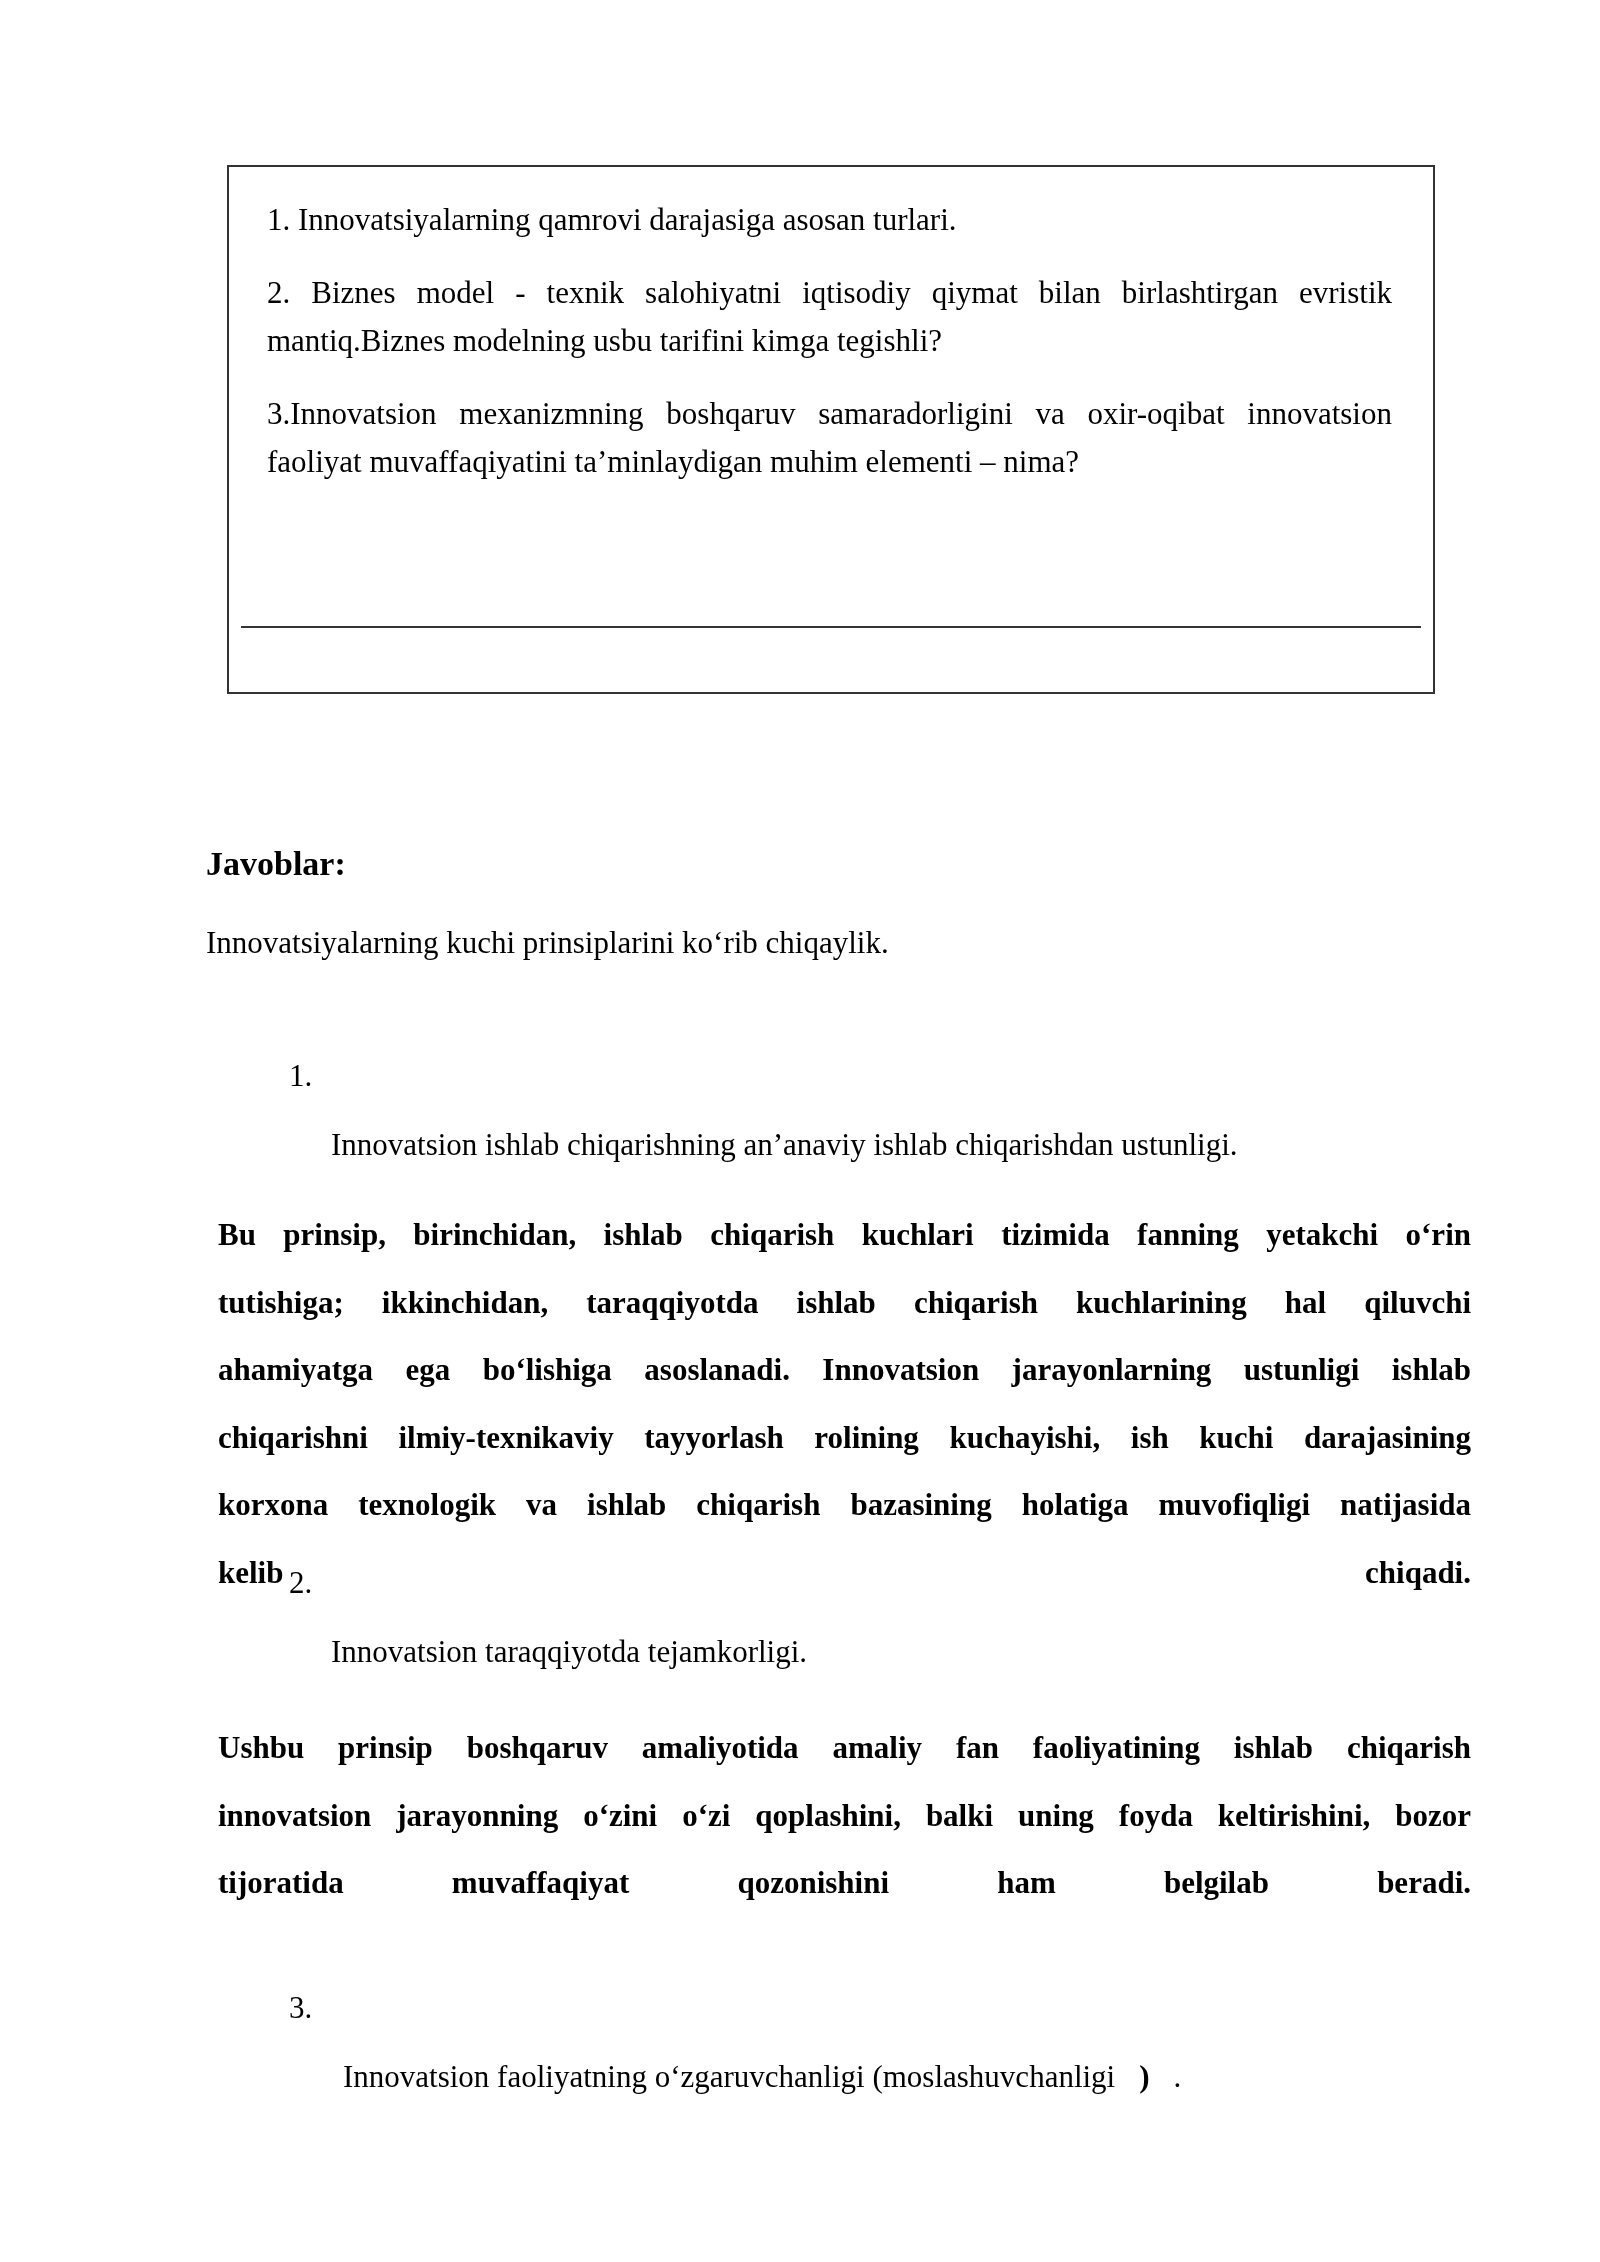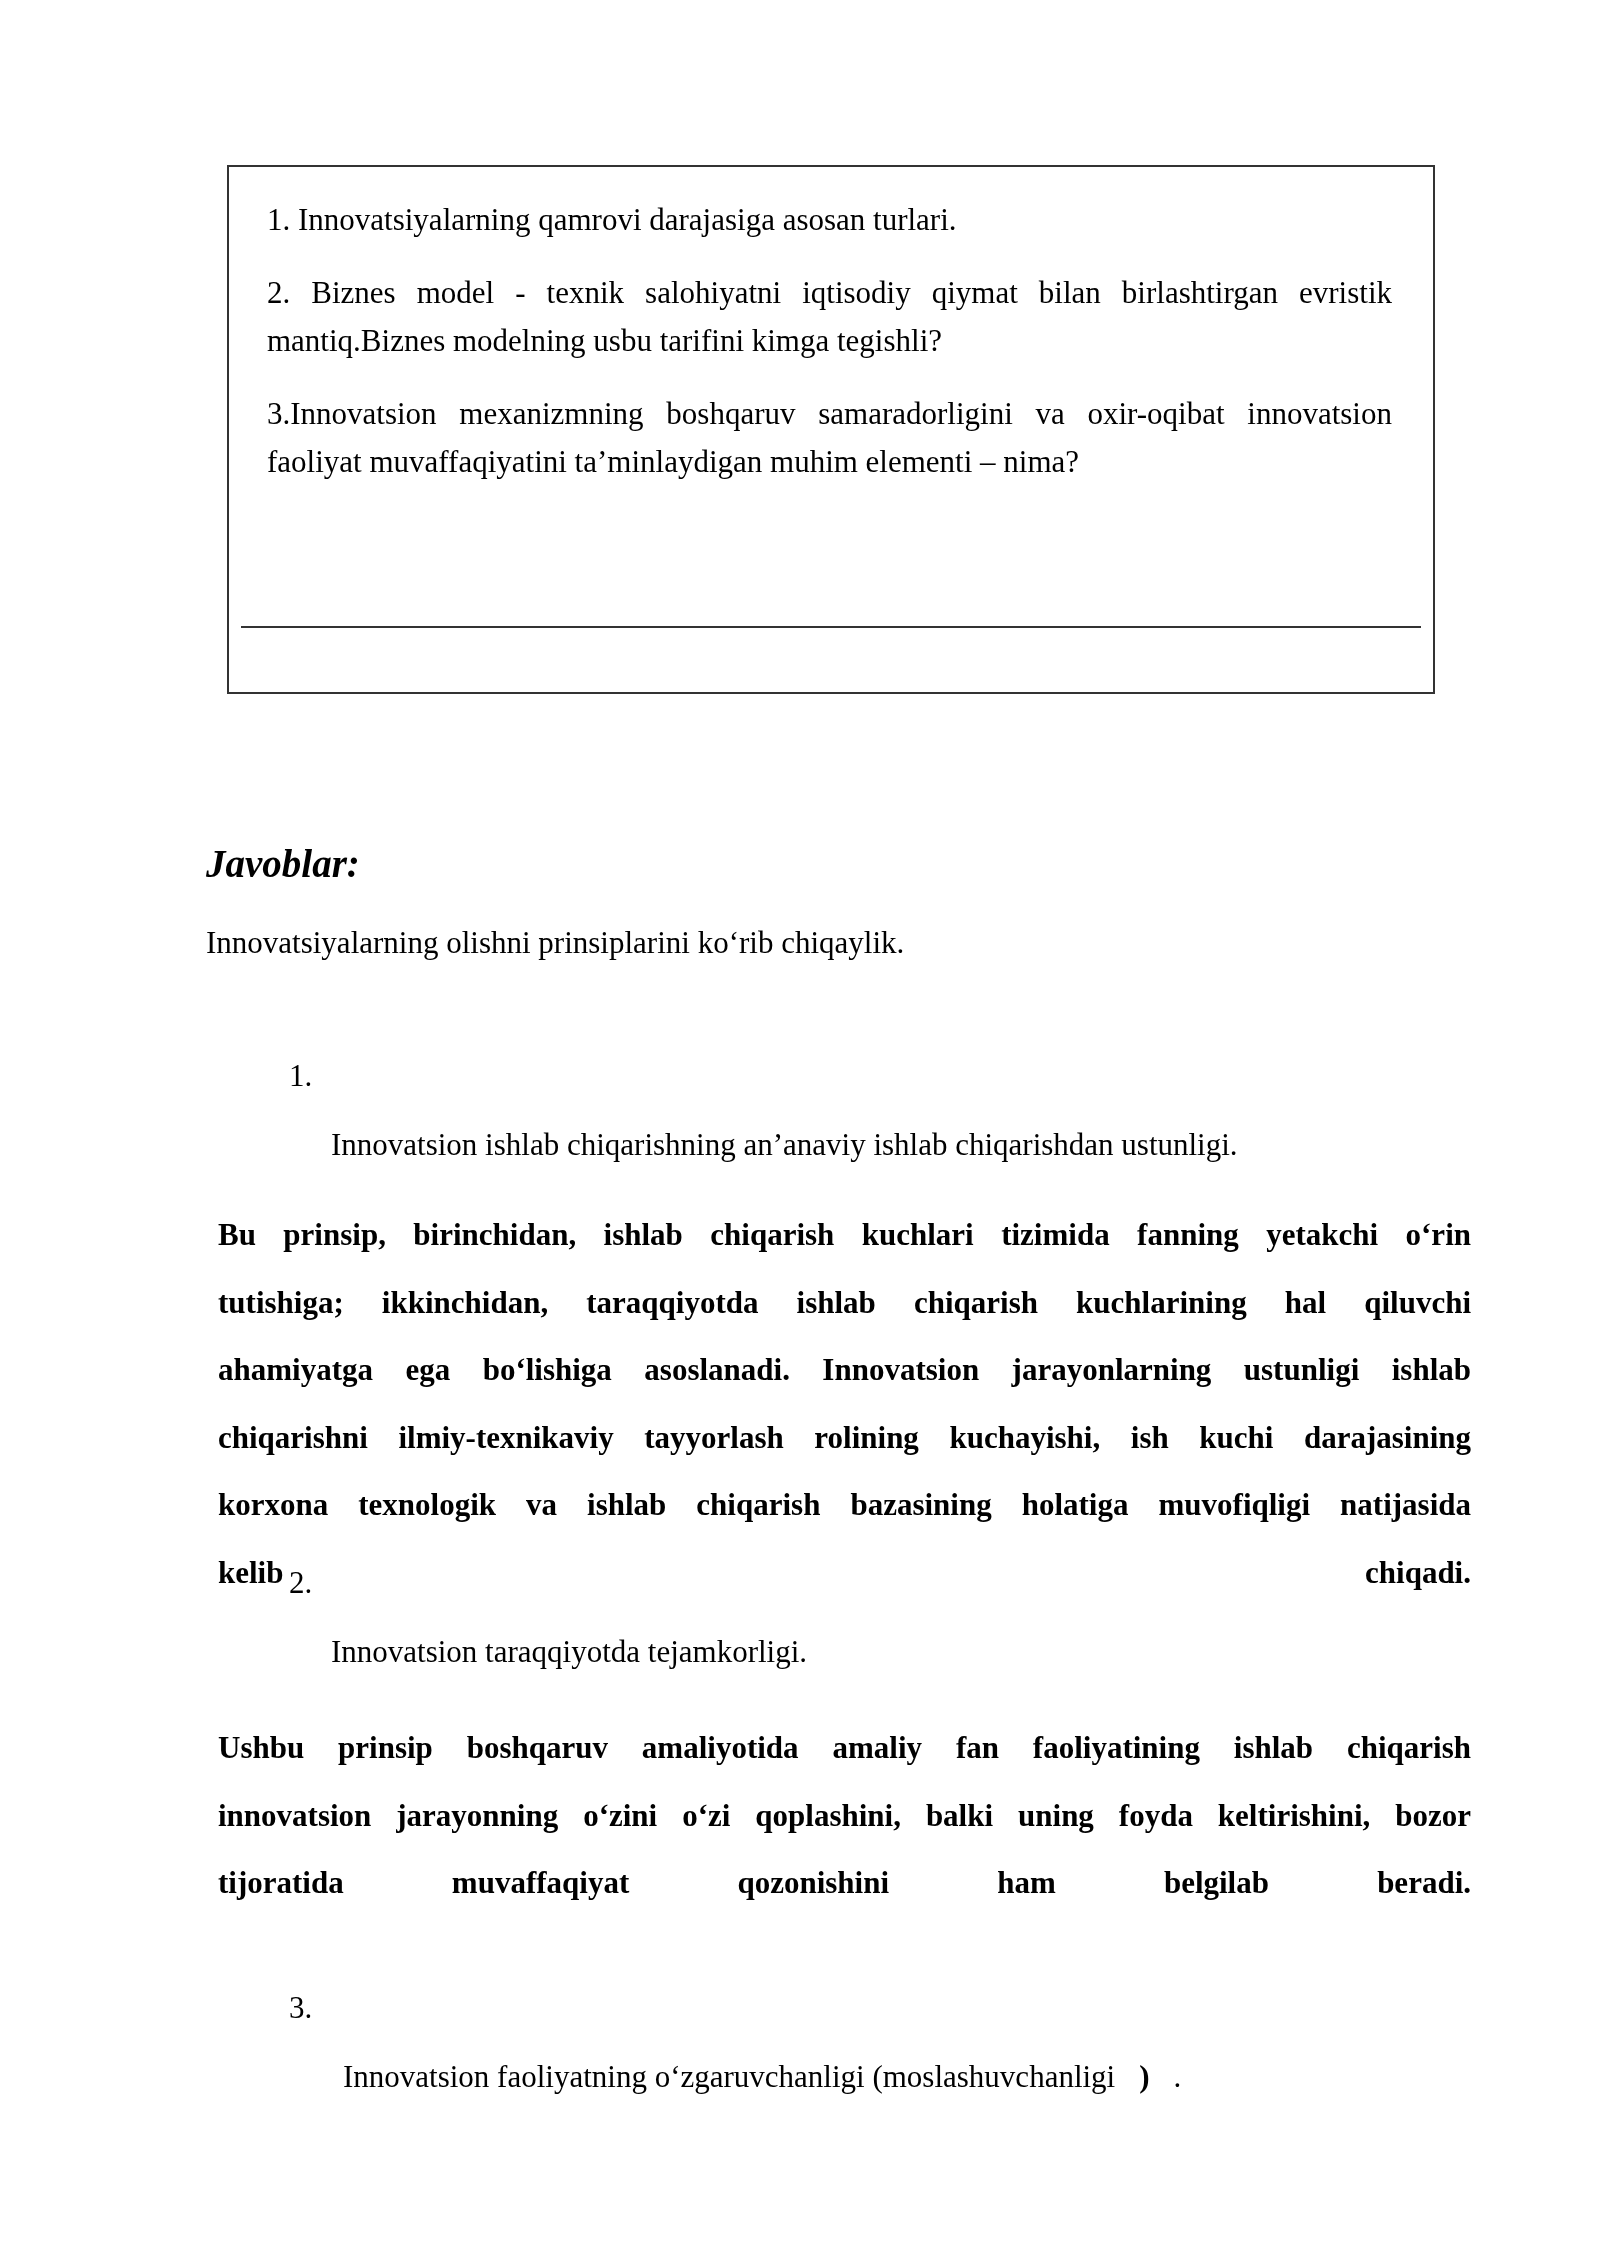--- a/index.html
+++ b/index.html
@@ -33,24 +33,23 @@
     height: 52px;
   }
   .qbox p {
     font-size: 31px;
     line-height: 48.5px;
     text-align: justify;
   }
   
   .abs { position: absolute; left: 182px; width: 1301px; }
   .heading {
-    font-size: 39px;
+    font-size: 34px;
     font-weight: bold;
     line-height: 40px;
-    font-style: italic;
   }
   .plain {
     font-size: 31px;
     line-height: 43px;
   }
   .list-number {
     font-size: 31px;
     line-height: 45px;
     padding-left: 83px;
   }
@@ -77,21 +76,21 @@
     <div class="qbox-row1">
       <p>1. Innovatsiyalarning qamrovi darajasiga asosan turlari.</p>
       <p>2. Biznes model - texnik salohiyatni iqtisodiy qiymat bilan birlashtirgan evristik mantiq.Biznes modelning usbu tarifini kimga tegishli?</p>
       <p>3.Innovatsion mexanizmning boshqaruv samaradorligini va oxir-oqibat innovatsion faoliyat muvaffaqiyatini ta’minlaydigan muhim elementi – nima?</p>
     </div>
     <div class="qbox-row2"></div>
   </div>
 
   <div class="abs heading" style="top:820px">Javoblar:</div>
 
-  <div class="abs plain" style="top:897px">Innovatsiyalarning olishni prinsiplarini koʻrib chiqaylik.</div>
+  <div class="abs plain" style="top:897px">Innovatsiyalarning kuchi prinsiplarini koʻrib chiqaylik.</div>
 
   <div class="abs" style="top:1017px">
     <div class="list-number">1.</div>
     <div class="list-title">Innovatsion ishlab chiqarishning an’anaviy ishlab chiqarishdan ustunligi.</div>
   </div>
 
   <div class="abs para" style="top:1177px">
     <div class="line">Bu prinsip, birinchidan, ishlab chiqarish kuchlari tizimida fanning yetakchi oʻrin</div>
     <div class="line">tutishiga; ikkinchidan, taraqqiyotda ishlab chiqarish kuchlarining hal qiluvchi</div>
     <div class="line">ahamiyatga ega boʻlishiga asoslanadi. Innovatsion jarayonlarning ustunligi ishlab</div>

